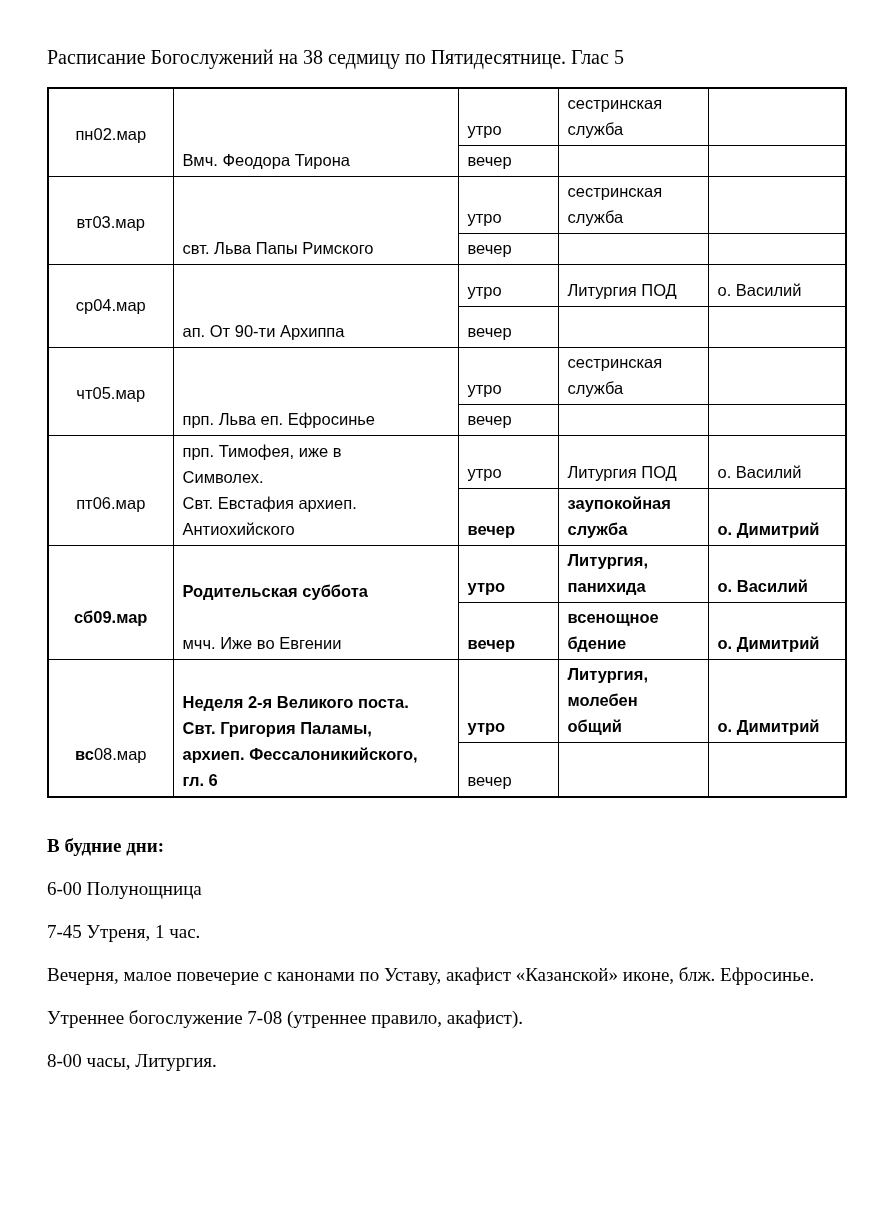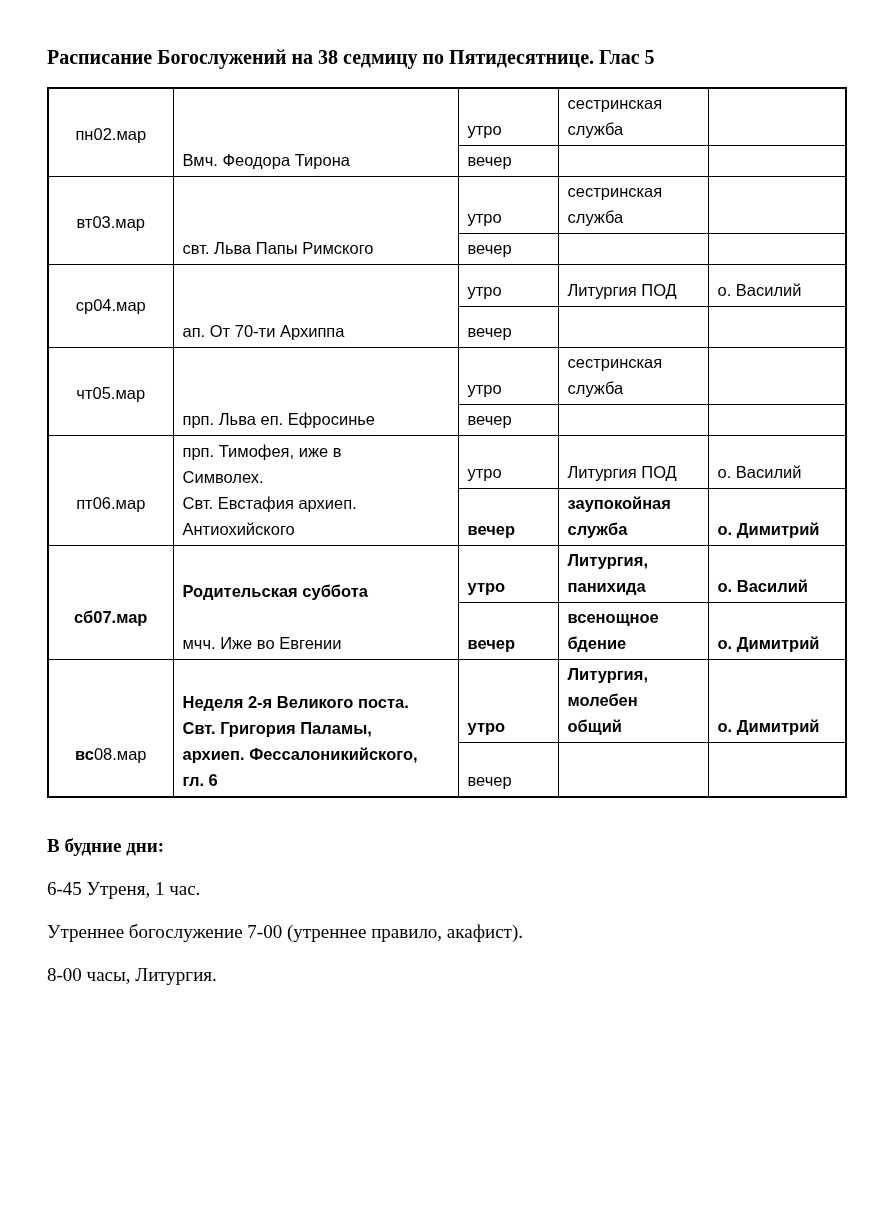--- a/index.html
+++ b/index.html
@@ -7,21 +7,21 @@
   body {
     width: 880px; height: 1232px;
     background: #ffffff; color: #000000;
     overflow: hidden;
     font-family: "Liberation Serif", serif;
   }
   .page { padding: 44px 35px 0 47px; }
 
   .doc-title {
     font-family: "Liberation Serif", serif;
-    font-size: 20px; font-weight: bold;
+    font-size: 20px; font-weight: normal;
     line-height: 26px;
     margin: 0 0 17px 0;
     white-space: nowrap;
   }
 
   table.schedule {
     border-collapse: collapse;
     table-layout: fixed;
     width: 798px;
     border: 2px solid #000;
@@ -91,21 +91,21 @@
       <tr style="height:26px">
         <td>вечер</td>
         <td></td>
         <td></td>
       </tr>
 
       <tr style="height:26px">
         <td class="day-cell" rowspan="2">
           <div class="day-wrap"><span>ср</span><span>04.мар</span></div>
         </td>
-        <td class="desc-cell" rowspan="2">ап. От 70-ти Архиппа</td>
+        <td class="desc-cell" rowspan="2">ап. От 90-ти Архиппа</td>
         <td>утро</td>
         <td>Литургия ПОД</td>
         <td>о. Василий</td>
       </tr>
       <tr style="height:27px">
         <td>вечер</td>
         <td></td>
         <td></td>
       </tr>
 
@@ -139,21 +139,21 @@
       </tr>
       <tr style="height:54px">
         <td class="b">вечер</td>
         <td class="b">заупокойная
 служба</td>
         <td class="b">о. Димитрий</td>
       </tr>
 
       <tr style="height:53px">
         <td class="day-cell" rowspan="2">
-          <div class="day-wrap b"><span>сб</span><span>07.мар</span></div>
+          <div class="day-wrap b"><span>сб</span><span>09.мар</span></div>
         </td>
         <td class="desc-cell" rowspan="2"><span class="b">Родительская суббота</span><br><br><span>мчч. Иже во Евгении</span></td>
         <td class="b">утро</td>
         <td class="b">Литургия,
 панихида</td>
         <td class="b">о. Василий</td>
       </tr>
       <tr style="height:54px">
         <td class="b">вечер</td>
         <td class="b">всенощное
@@ -179,19 +179,21 @@
         <td>вечер</td>
         <td></td>
         <td></td>
       </tr>
 
     </tbody>
   </table>
 
   <div class="notes">
     <p class="b">В будние дни:</p>
-    <p>6-45 Утреня, 1 час.</p>
-    <p>Утреннее богослужение 7-00 (утреннее правило, акафист).</p>
+    <p>6-00 Полунощница</p>
+    <p>7-45 Утреня, 1 час.</p>
+    <p>Вечерня, малое повечерие с канонами по Уставу, акафист «Казанской» иконе, блж. Ефросинье.</p>
+    <p>Утреннее богослужение 7-08 (утреннее правило, акафист).</p>
     <p>8-00 часы, Литургия.</p>
 
   </div>
 
 </div>
 
 </body></html>

